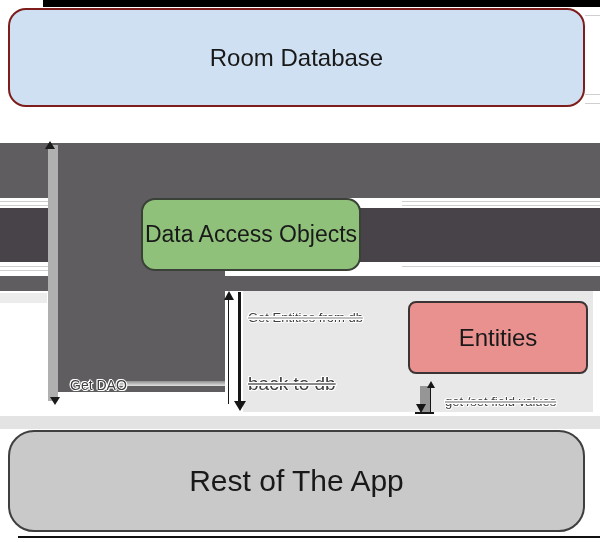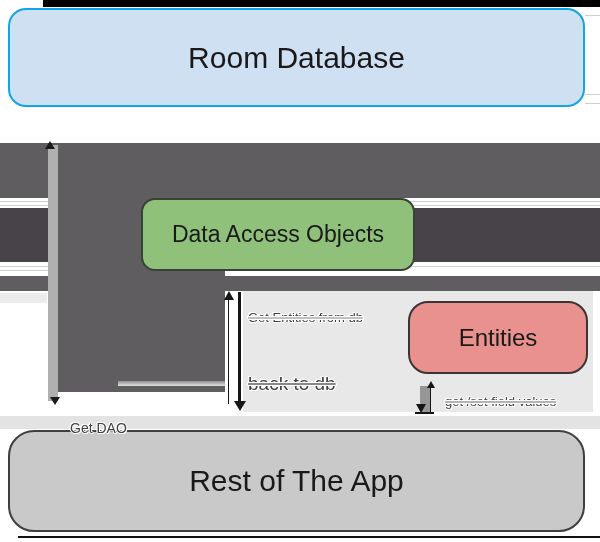--- a/index.html
+++ b/index.html
@@ -41,32 +41,32 @@
   .getset-bar{left:420px;top:386px;width:10px;height:27px;background:#969696;}
   .getset-line{left:430px;top:385px;width:1px;height:27px;background:#161616;}
   .getset-up-head{left:427px;top:381px;border-left:4px solid transparent;border-right:4px solid transparent;border-bottom:7px solid #161616;}
   .getset-down-head{left:416px;top:404px;border-left:5px solid transparent;border-right:5px solid transparent;border-top:9px solid #161616;}
   .getset-tick{left:415px;top:412px;width:19px;height:2px;background:#161616;}
 
   
   .node{display:flex;align-items:center;justify-content:center;box-sizing:border-box;
         color:#191919;text-align:center;}
   .node-room{left:8px;top:8px;width:577px;height:99px;background:#cfe0f2;
-             border:2px solid #0ea5e9;border-radius:18px;font-size:30px;}
-  .node-dao{left:141px;top:198px;width:274px;height:73px;background:#8fc17b;
+             border:2px solid #7f1d1d;border-radius:18px;font-size:24px;}
+  .node-dao{left:141px;top:198px;width:220px;height:73px;background:#8fc17b;
             border:2px solid #3a4136;border-radius:14px;font-size:23px;}
   .node-entities{left:408px;top:301px;width:180px;height:73px;background:#e8918e;
-                 border:2px solid #3c3434;border-radius:20px;font-size:24px;}
+                 border:2px solid #3c3434;border-radius:8px;font-size:24px;}
   .node-rest{left:8px;top:430px;width:577px;height:102px;background:#c9c9c9;
              border:2px solid #3f3f3f;border-radius:26px;font-size:30px;justify-content:center;}
 
   
   .edge-label{color:#404040;white-space:nowrap;
               text-shadow:1px 0 0 #fff,-1px 0 0 #fff,0 1px 0 #fff,0 -1px 0 #fff,1px 1px 0 #fff,-1px -1px 0 #fff;}
-  .lbl-getdao{left:70px;top:377px;font-size:14px;margin-top:43px;}
+  .lbl-getdao{left:70px;top:377px;font-size:14px;}
   .lbl-getentities{left:248px;top:310px;font-size:13px;
                    text-decoration:line-through;text-decoration-color:rgba(140,140,140,0.55);text-decoration-thickness:2px;}
   .lbl-persist1{left:248px;top:357px;font-size:13px;}
   .lbl-persist2{left:248px;top:373px;font-size:19px;
                 text-decoration:line-through;text-decoration-color:rgba(85,85,85,0.7);text-decoration-thickness:2px;}
   .lbl-getset{left:445px;top:394px;font-size:13px;
               text-decoration:line-through;text-decoration-color:rgba(130,130,130,0.6);text-decoration-thickness:2px;}
 
   
   .top-black-bar{left:43px;top:0;width:557px;height:7px;background:#000000;}

